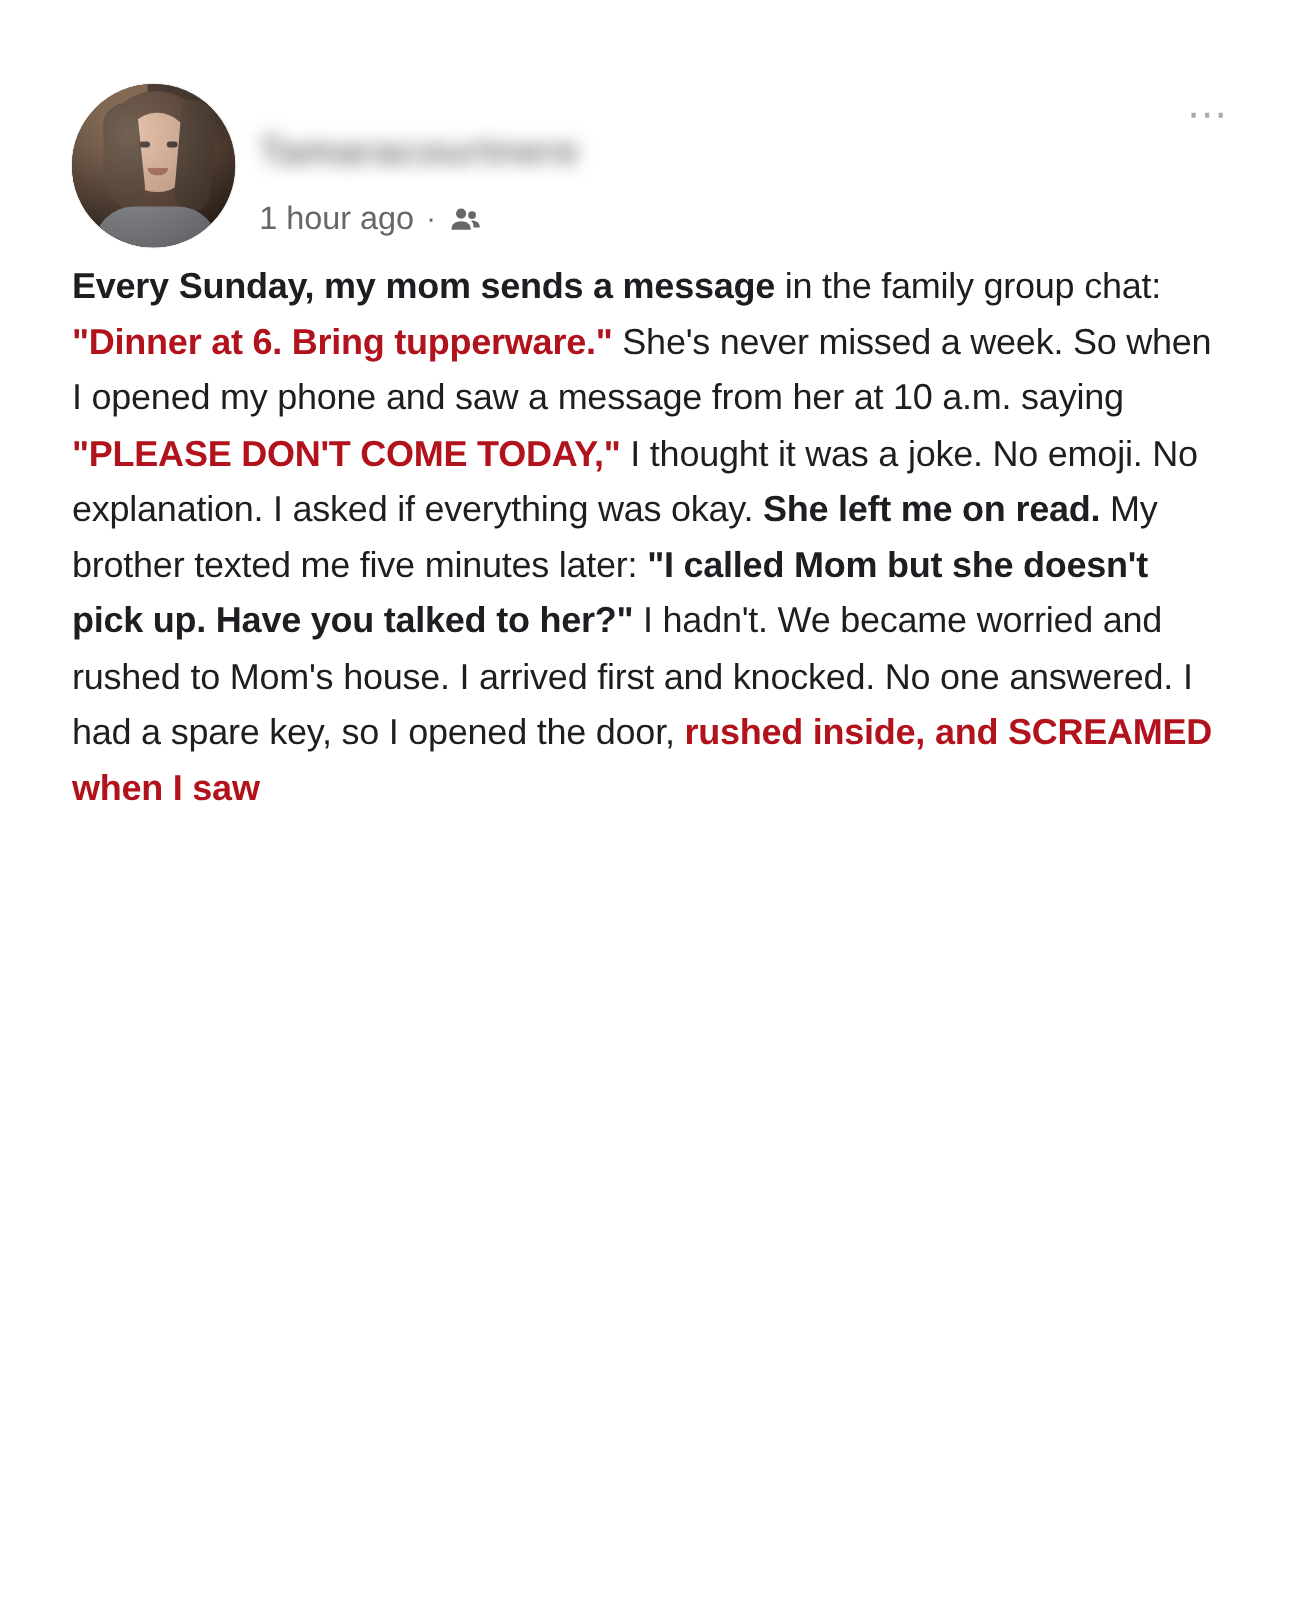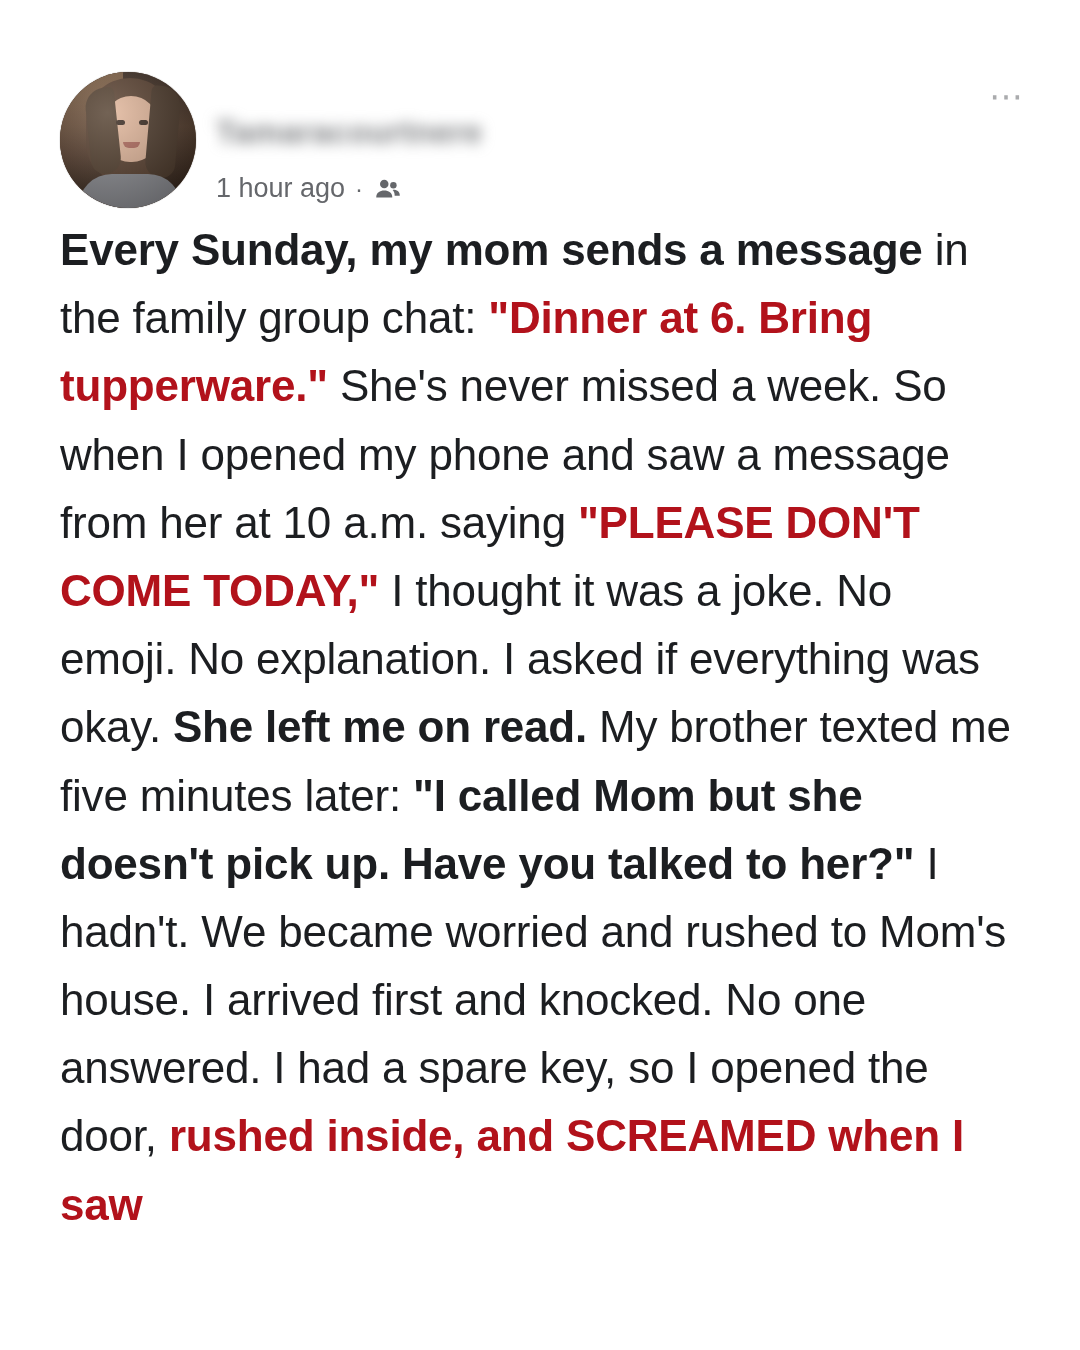--- a/index.html
+++ b/index.html
@@ -19,21 +19,21 @@
     position: relative;
     width: 1080px;
     height: 1350px;
     box-sizing: border-box;
     padding: 70px 60px 0 60px;
     background: #ffffff;
   }
 
   .header {
     display: flex;
-    align-items: center;
+    align-items: flex-start;
     gap: 20px;
     height: 140px;
   }
 
   .avatar {
     width: 136px;
     height: 136px;
     border-radius: 50%;
     flex: 0 0 136px;
     overflow: hidden;
@@ -159,21 +159,21 @@
     height: 44px;
     color: #65676b;
     font-size: 34px;
     line-height: 40px;
     text-align: center;
     opacity: 0.55;
   }
 
   .body-text {
     margin-top: 6px;
-    font-size: 44px;
+    font-size: 30px;
     line-height: 1.55;
     color: #1c1e21;
     letter-spacing: -0.2px;
     word-wrap: break-word;
   }
   .body-text b { font-weight: 700; }
   .body-text .red { color: #b2121b; font-weight: 700; }
 
   .fade-bottom {
     position: absolute;

